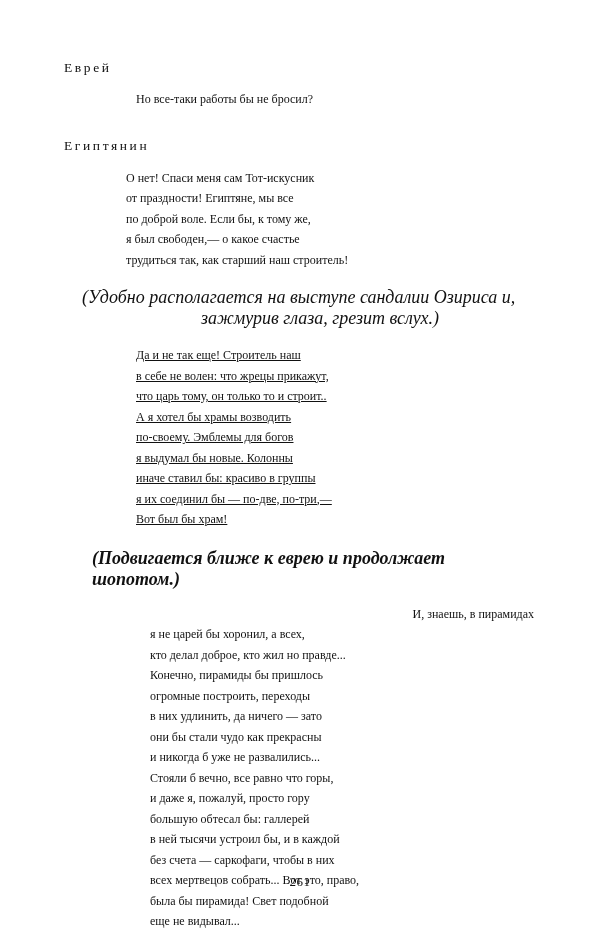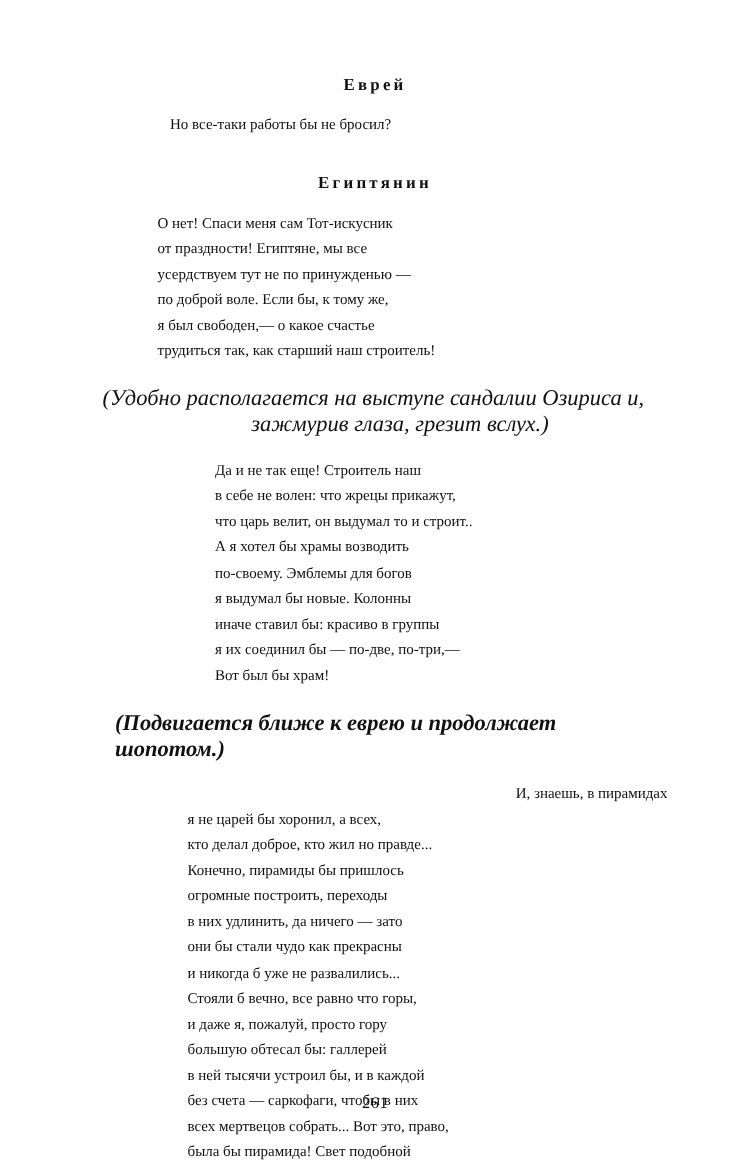--- a/index.html
+++ b/index.html
@@ -15,25 +15,24 @@
     overflow: hidden;
   }
   .page {
     position: relative;
     width: 600px;
     height: 932px;
     box-sizing: border-box;
     padding: 60px 64px 0 64px;
   }
   .speaker {
-    text-align: center;
     font-size: 13.5px;
     letter-spacing: 2.6px;
     margin: 0 0 10px 0;
-    font-weight: 700;
+    font-weight: 400;
   }
   .speaker-1 {
     margin-top: 0;
     margin-bottom: 13px;
   }
   .speaker-2 {
     margin-top: 28px;
     margin-bottom: 14px;
   }
   .line {
@@ -45,21 +44,22 @@
   .block {
     margin: 0 0 0 0;
   }
   .b-jew {
     margin-left: 72px;
   }
   .b-egy {
     margin-left: 62px;
   }
   .b-mid {
-    margin-left: 108px;
+    margin-left: 72px;
+    text-decoration: underline;
   }
   .b-last {
     margin-left: 86px;
   }
   .stage {
     font-style: italic;
     font-size: 18px;
     line-height: 21px;
     margin: 17px 0 16px 0;
   }
@@ -102,35 +102,34 @@
 
   <div class="block b-jew">
     <div class="line">Но все-таки работы бы не бросил?</div>
   </div>
 
   <div class="speaker speaker-2">Египтянин</div>
 
   <div class="block b-egy">
     <div class="line">О нет! Спаси меня сам Тот-искусник</div>
     <div class="line">от праздности! Египтяне, мы все</div>
-    <div class="line">усердствуем тут не по принужденью —</div>
     <div class="line">по доброй воле. Если бы, к тому же,</div>
     <div class="line">я был свободен,— о какое счастье</div>
     <div class="line">трудиться так, как старший наш строитель!</div>
   </div>
 
   <div class="stage">
     <span class="sd-l1">(Удобно располагается на выступе сандалии Озириса и,</span>
     <span class="sd-l2">зажмурив глаза, грезит вслух.)</span>
   </div>
 
   <div class="block b-mid">
     <div class="line">Да и не так еще! Строитель наш</div>
     <div class="line">в себе не волен: что жрецы прикажут,</div>
-    <div class="line">что царь велит, он выдумал то и строит..</div>
+    <div class="line">что царь тому, он только то и строит..</div>
     <div class="line">А я хотел бы храмы возводить</div>
     <div class="line">по-своему. Эмблемы для богов</div>
     <div class="line">я выдумал бы новые. Колонны</div>
     <div class="line">иначе ставил бы: красиво в группы</div>
     <div class="line">я их соединил бы — по-две, по-три,—</div>
     <div class="line">Вот был бы храм!</div>
   </div>
 
   <div class="stage stage-2">
     <span class="sd-l1">(Подвигается ближе к еврею и продолжает шопотом.)</span>

